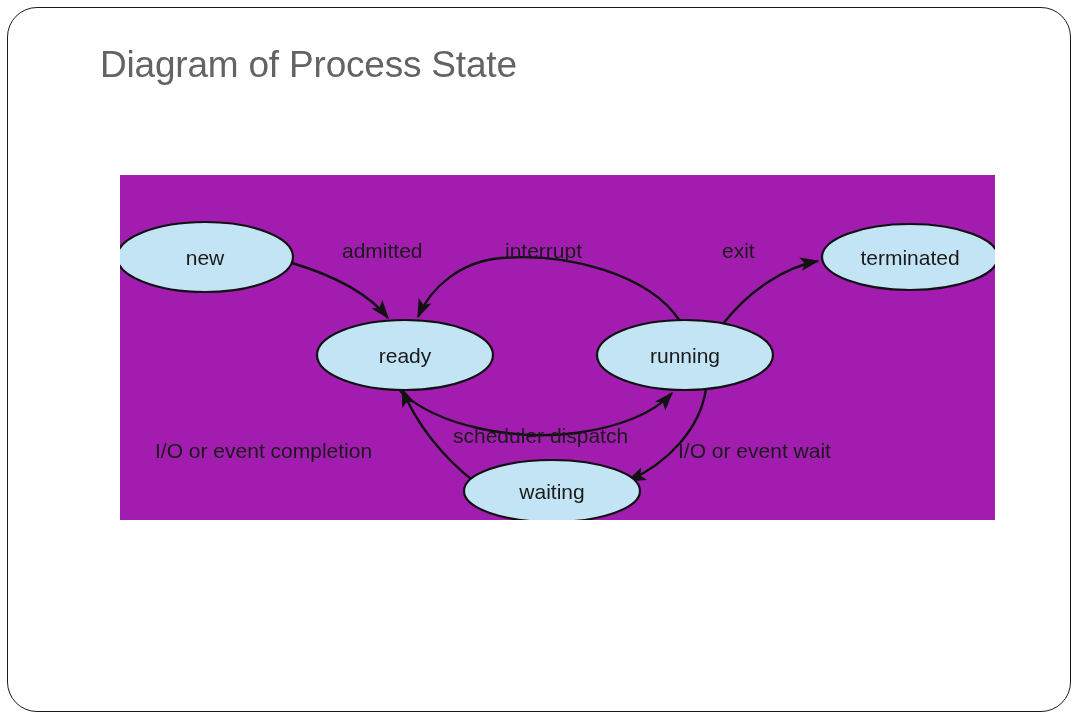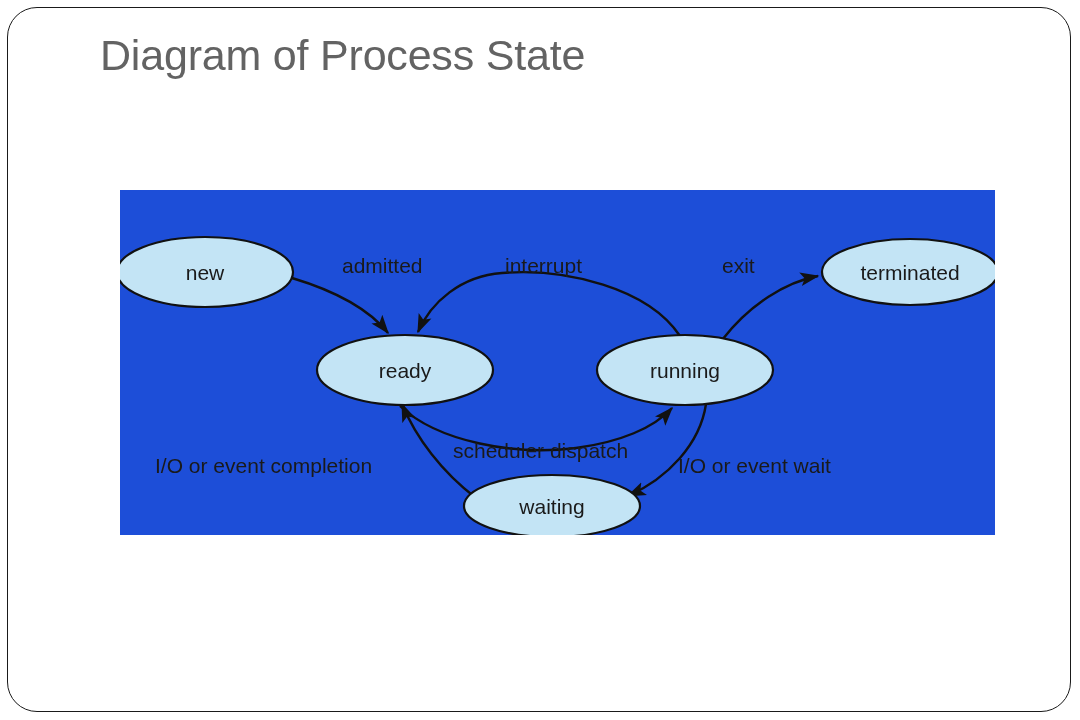--- a/index.html
+++ b/index.html
@@ -27,34 +27,34 @@
     width: 1064px;
     height: 705px;
     box-sizing: border-box;
     border: 1.4px solid #1a1a1a;
     border-radius: 30px;
     pointer-events: none;
   }
   #slide-title {
     position: absolute;
     left: 100px;
-    top: 26px;
-    font-size: 43px;
+    top: 36px;
+    font-size: 37px;
     line-height: 58px;
     color: #636363;
     letter-spacing: -0.2px;
     white-space: nowrap;
   }
   #diagram-figure {
     position: absolute;
     left: 120px;
-    top: 190px;
+    top: 175px;
     width: 875px;
     height: 345px;
-    background: #1d4ed8;
+    background: #a21caf;
   }
   #diagram-svg {
     position: absolute;
     left: 0;
     top: 0;
   }
   .node-label {
     font-family: "Liberation Sans", sans-serif;
     font-size: 21px;
     fill: #1a1a1a;

